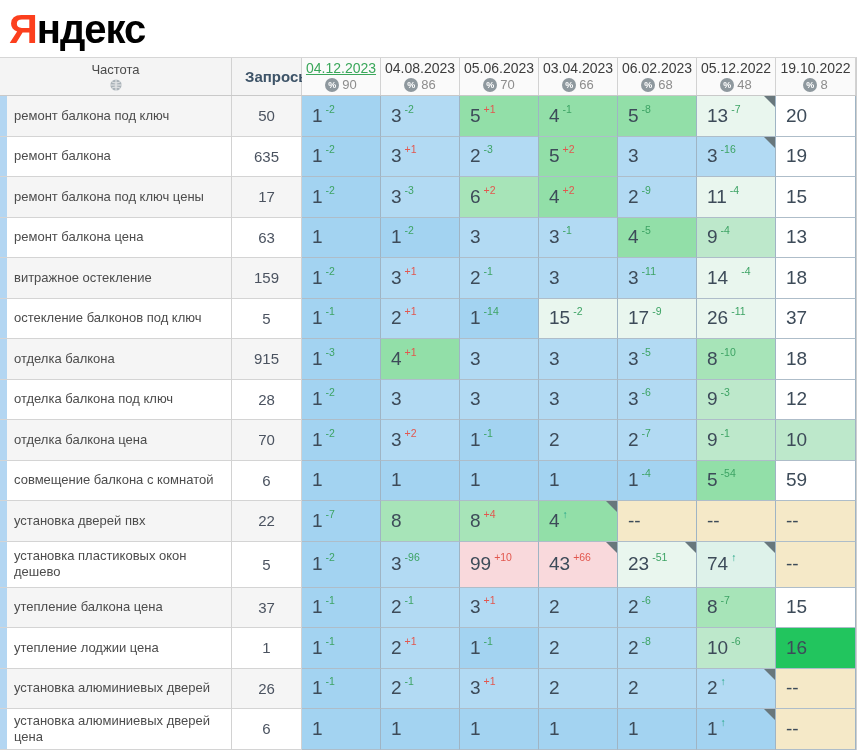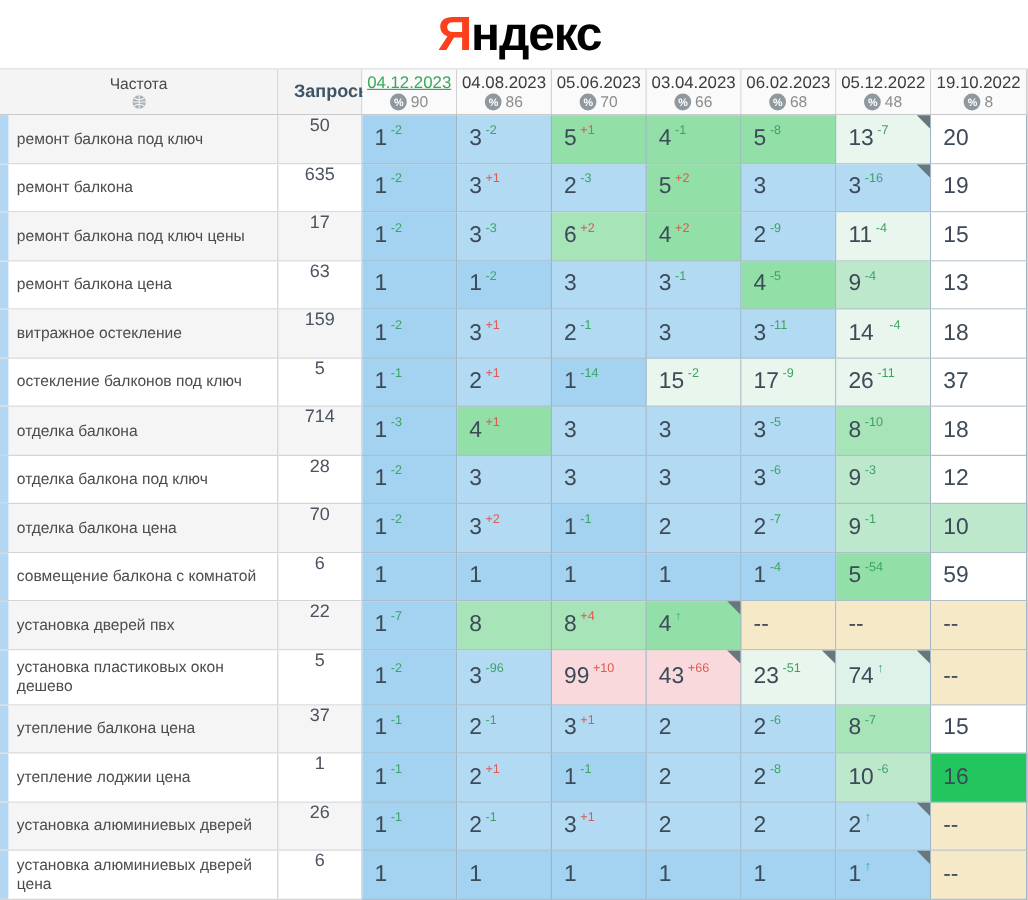--- a/index.html
+++ b/index.html
@@ -1,21 +1,21 @@
 <!DOCTYPE html>
 <html><head>
 <meta charset="utf-8">
 <style>
   * { margin:0; padding:0; box-sizing:border-box; }
   html,body { background:#fff; }
   body { font-family:"Liberation Sans","DejaVu Sans",sans-serif; width:857px; }
   .page { width:857px; height:750px; overflow:hidden; position:relative; background:#fff; }
 
   
-  .logo-bar { height:57px; display:flex; align-items:center; padding-left:9px;justify-content:center; }
+  .logo-bar { height:57px; display:flex; align-items:center; padding-left:9px; }
   .logo { font-size:40px; font-weight:700; letter-spacing:-1px; color:#000; line-height:1; }
   .logo .ya { color:#fc3f1d; }
 
   
   .grid { width:857px; border-top:1px solid #d6d6d6; border-right:1px solid #cfcfcf; }
   .hrow, .drow, .prow { display:grid; grid-template-columns:232px 70px repeat(6,79px) 1fr; }
 
   
   .hrow { height:38px; border-bottom:1px solid #c9c9c9; }
   .hcell { border-right:1px solid #d2d2d2; background:#fafafa; display:flex; flex-direction:column; align-items:center; justify-content:center; }
@@ -27,21 +27,21 @@
   .date-link.selected { color:#3aa75a; text-decoration:underline; }
   .coverage { display:flex; align-items:center; gap:3px; margin-top:1px; }
   .pct-badge { width:14px; height:14px; border-radius:50%; background:#8e989e; color:#fff; font-size:9px; font-weight:700; display:flex; align-items:center; justify-content:center; }
   .cov-num { font-size:13px; color:#8c8c8c; }
 
   
   .drow { height:40.5px; }
   .drow.tall { height:46px; }
   .qcell { position:relative; border-right:1px solid #d2d2d2; border-bottom:1px solid #d4d4d4; display:flex; align-items:center; padding:2px 8px 2px 14px; font-size:13px; color:#4c4c4c; line-height:1.22; }
   .qcell::before { content:""; position:absolute; left:0; top:0; bottom:0; width:7px; background:#b3d6f2; }
-  .fcell { border-right:1px solid #d2d2d2; border-bottom:1px solid #d4d4d4; display:flex; align-items:flex-start; justify-content:center; font-size:15px; color:#4b5360; }
+  .fcell { border-right:1px solid #d2d2d2; border-bottom:1px solid #d4d4d4; display:flex; align-items:center; justify-content:center; font-size:15px; color:#4b5360; }
   .drow.odd .qcell, .drow.odd .fcell { background:#f5f5f5; }
   .drow.even .qcell, .drow.even .fcell { background:#ffffff; }
   .pcell { position:relative; border-right:1px solid #9fb4c4; border-bottom:1px solid #aebdc9; display:flex; align-items:center; padding-left:10px; }
   .pcell .num { font-size:19px; color:#3d4b59; }
   .pcell .sup { font-size:10.5px; margin-left:3px; transform:translateY(-7px); }
   .sup.good { color:#3da364; }
   .sup.bad  { color:#e2574e; }
   .sup.new  { color:#2aa88a; }
   .corner { position:absolute; top:0; right:0; width:0; height:0; border-top:11px solid #68777c; border-left:11px solid transparent; }
 
@@ -338,21 +338,21 @@
         </div>
         <div class="pcell" style="background: rgb(255, 255, 255);">
           <span class="num">37</span>
         </div>
       </div>
       <div class="drow odd">
         <div class="qcell">
           <span>отделка балкона</span>
         </div>
         <div class="fcell">
-          <span>714</span>
+          <span>915</span>
         </div>
         <div class="pcell" style="background: rgb(163, 211, 241);">
           <span class="num">1</span>
           <span class="sup good">-3</span>
         </div>
         <div class="pcell" style="background: rgb(146, 223, 168);">
           <span class="num">4</span>
           <span class="sup bad">+1</span>
         </div>
         <div class="pcell" style="background: rgb(178, 218, 243);">

